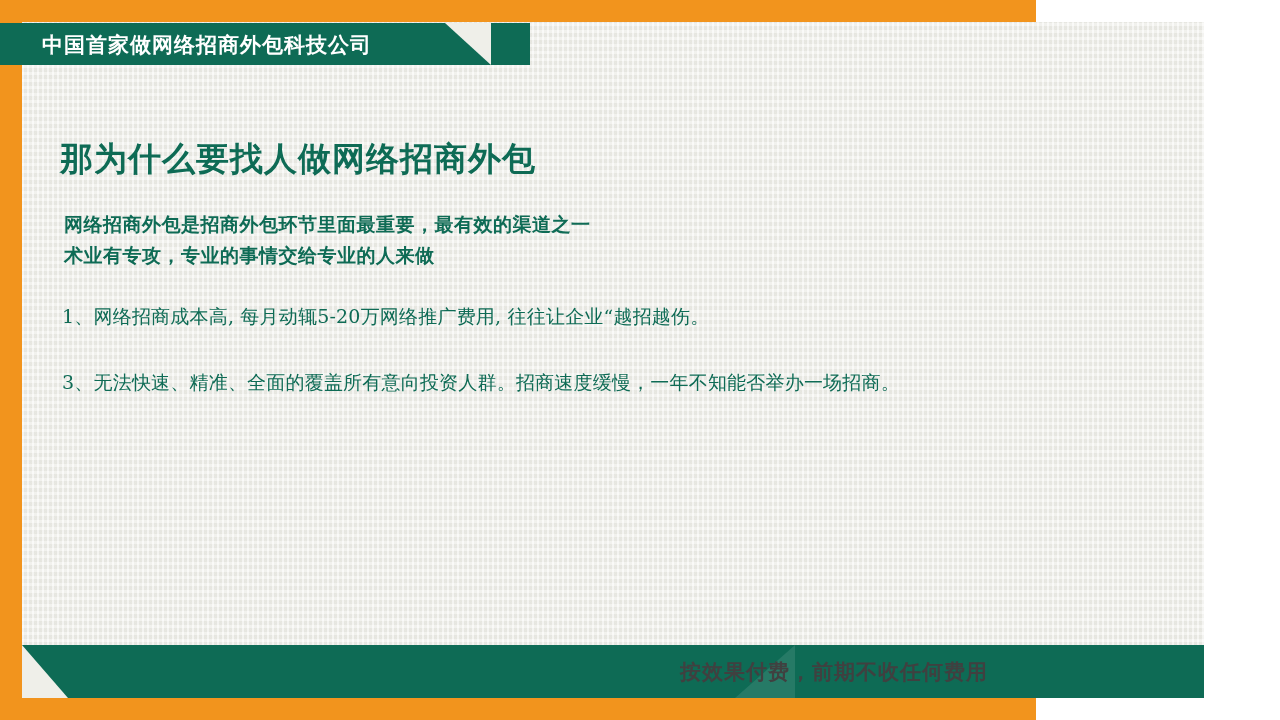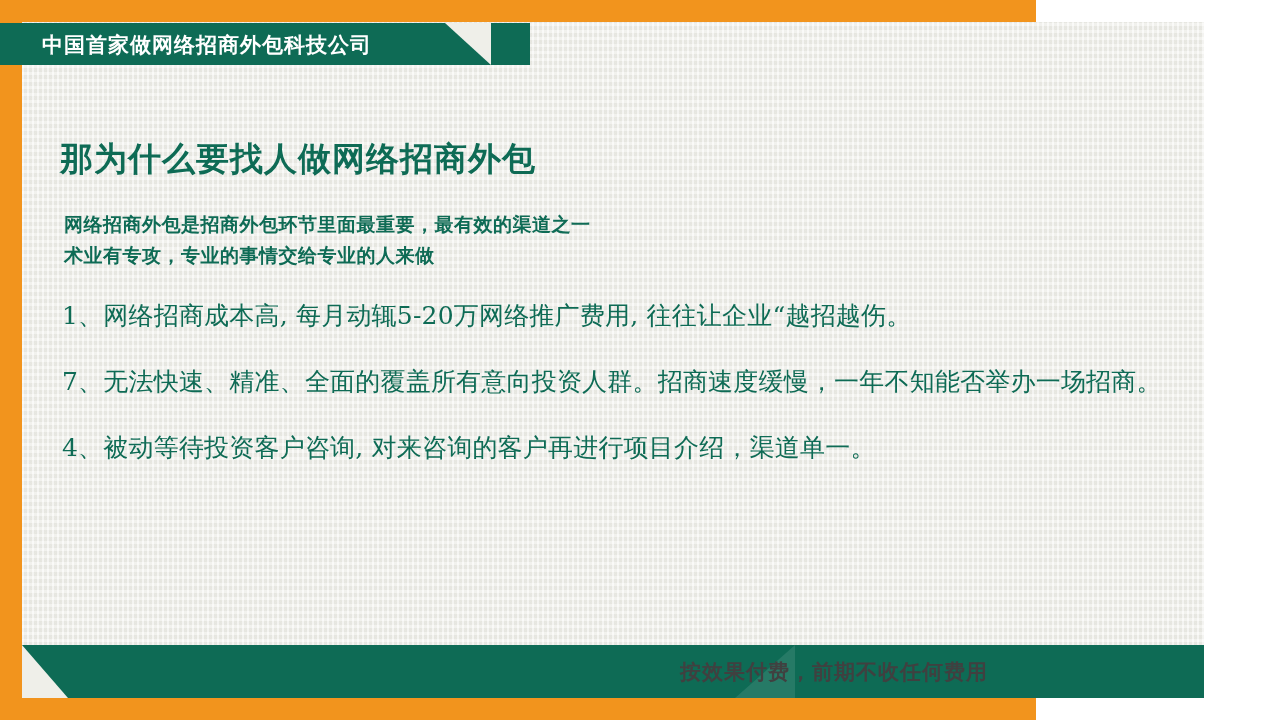--- a/index.html
+++ b/index.html
@@ -133,21 +133,21 @@
   
   .body-list {
     position: absolute;
     left: 62px;
     top: 296px;
     width: 1100px;
     z-index: 6;
   }
   .body-item {
     font-family: "DejaVu Serif", "Liberation Serif", serif;
-    font-size: 25px;
+    font-size: 19px;
     line-height: 40px;
     color: #0E6B55;
     margin-bottom: 26px;
     letter-spacing: 0.2px;
   }
 
   
   .bottom-bar {
     position: absolute;
     left: 22px;
@@ -201,22 +201,21 @@
   <div class="top-banner-notch"></div>
   <div class="top-banner-text">中国首家做网络招商外包科技公司</div>
 
   <div class="headline">那为什么要找人做网络招商外包</div>
 
   <div class="subhead subhead-2">术业有专攻，专业的事情交给专业的人来做</div>
   <div class="subhead subhead-1">网络招商外包是招商外包环节里面最重要，最有效的渠道之一</div>
 
   <div class="body-list">
     <div class="body-item">1、网络招商成本高, 每月动辄5-20万网络推广费用, 往往让企业“越招越伤。</div>
-    <div class="body-item">7、无法快速、精准、全面的覆盖所有意向投资人群。招商速度缓慢，一年不知能否举办一场招商。</div>
-    <div class="body-item">4、被动等待投资客户咨询, 对来咨询的客户再进行项目介绍，渠道单一。</div>
+    <div class="body-item">3、无法快速、精准、全面的覆盖所有意向投资人群。招商速度缓慢，一年不知能否举办一场招商。</div>
   </div>
 
   <div class="bottom-bar"></div>
   <div class="bottom-cut"></div>
   <div class="bottom-notch"></div>
   <div class="bottom-text">按效果付费，前期不收任何费用</div>
 
 </div>
 
 </body></html>

